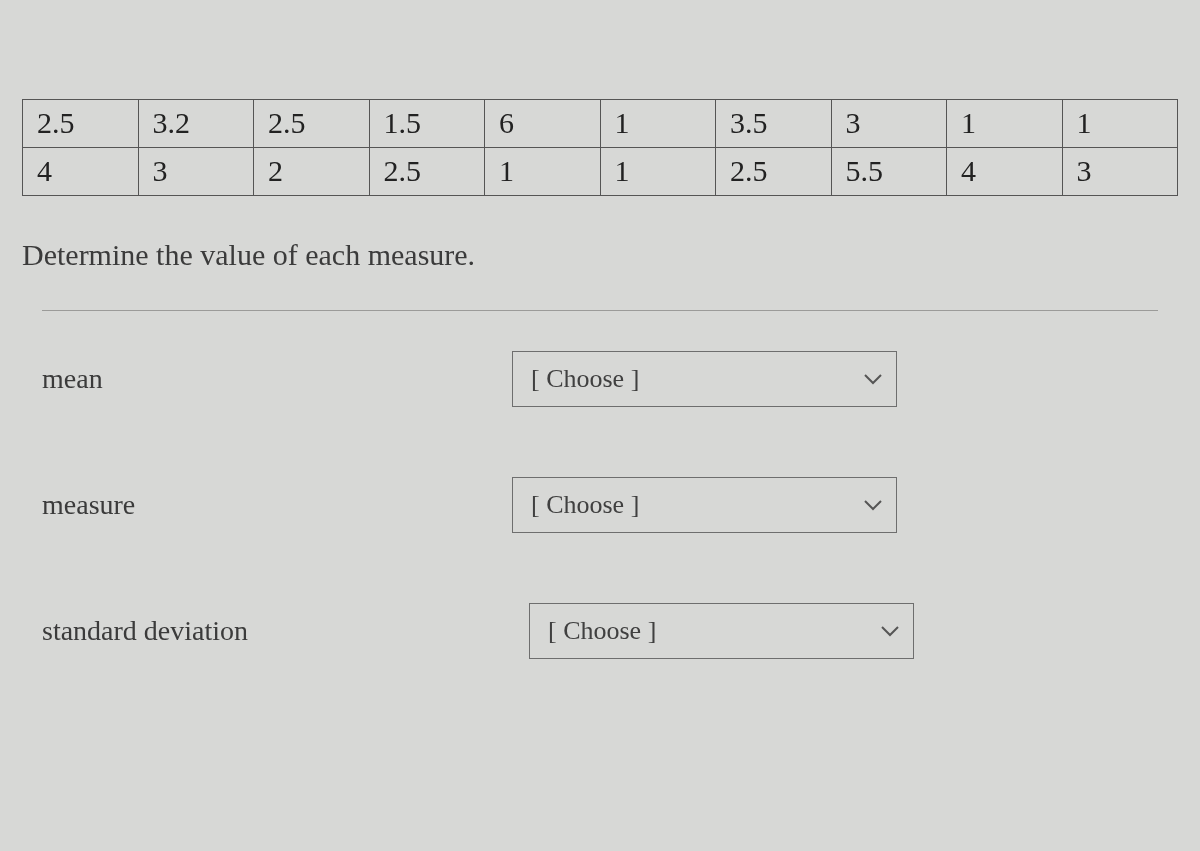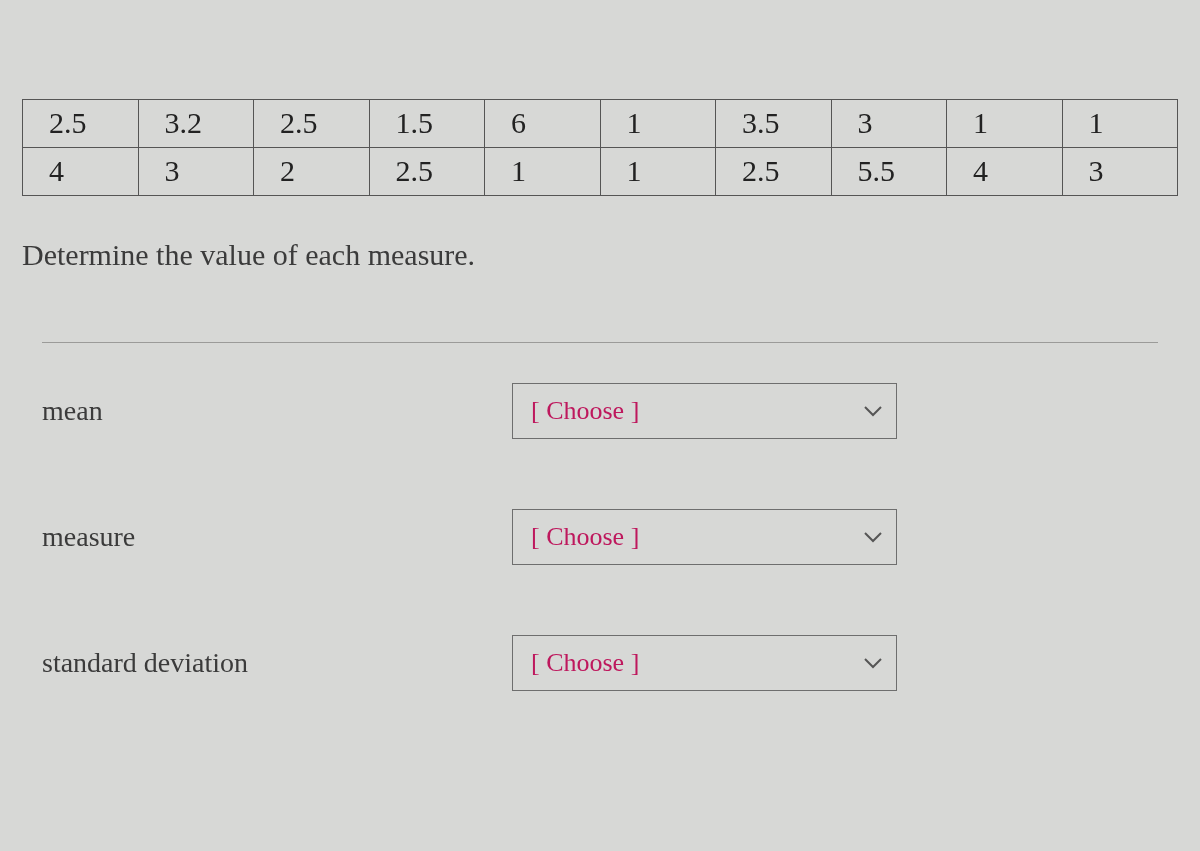--- a/index.html
+++ b/index.html
@@ -21,30 +21,30 @@
   }
   table.data {
     border-collapse: collapse;
     width: 100%;
     table-layout: fixed;
     margin-bottom: 42px;
   }
   table.data td {
     border: 1px solid #555;
     font-size: 30px;
-    padding: 6px 26px;
+    padding: 6px 14px;
     color: #222;
     background: transparent;
     height: 48px;
     vertical-align: middle;
   }
   .instruction {
     font-size: 30px;
     color: #3b3b3b;
-    margin-bottom: 70px;
+    margin-bottom: 38px;
   }
   .divider {
     border: none;
     border-top: 1px solid #9b9b99;
     margin: 0 20px 40px 20px;
   }
   .measure-row {
     display: flex;
     align-items: center;
     margin: 0 20px 70px 20px;
@@ -63,21 +63,21 @@
     border: 1px solid #6e6e6e;
     background: #d7d8d6;
     display: flex;
     align-items: center;
     justify-content: space-between;
     padding: 0 14px 0 18px;
     cursor: pointer;
   }
   .dropdown-text {
     font-size: 26px;
-    color: #be185d;
+    color: #404040;
   }
   .chevron {
     width: 18px;
     height: 12px;
     position: relative;
   }
   .chevron svg { display: block; }
 </style>
 </head>
 <body>
@@ -136,21 +136,21 @@
   <div class="dropdown">
     <span class="dropdown-text">[ Choose ]</span>
     <span class="chevron">
       <svg width="18" height="12" viewBox="0 0 18 12">
           <path d="M1 2 L9 10 L17 2" fill="none" stroke="#555" stroke-width="2"></path>
         </svg>
     </span>
   </div>
 </div>
 
-<div class="measure-row" style="margin-bottom:0;">
+<div class="measure-row" style="margin-bottom:0;gap:17px;">
   <div class="measure-label">standard deviation</div>
   <div class="dropdown">
     <span class="dropdown-text">[ Choose ]</span>
     <span class="chevron">
       <svg width="18" height="12" viewBox="0 0 18 12">
           <path d="M1 2 L9 10 L17 2" fill="none" stroke="#555" stroke-width="2"></path>
         </svg>
     </span>
   </div>
 </div>

